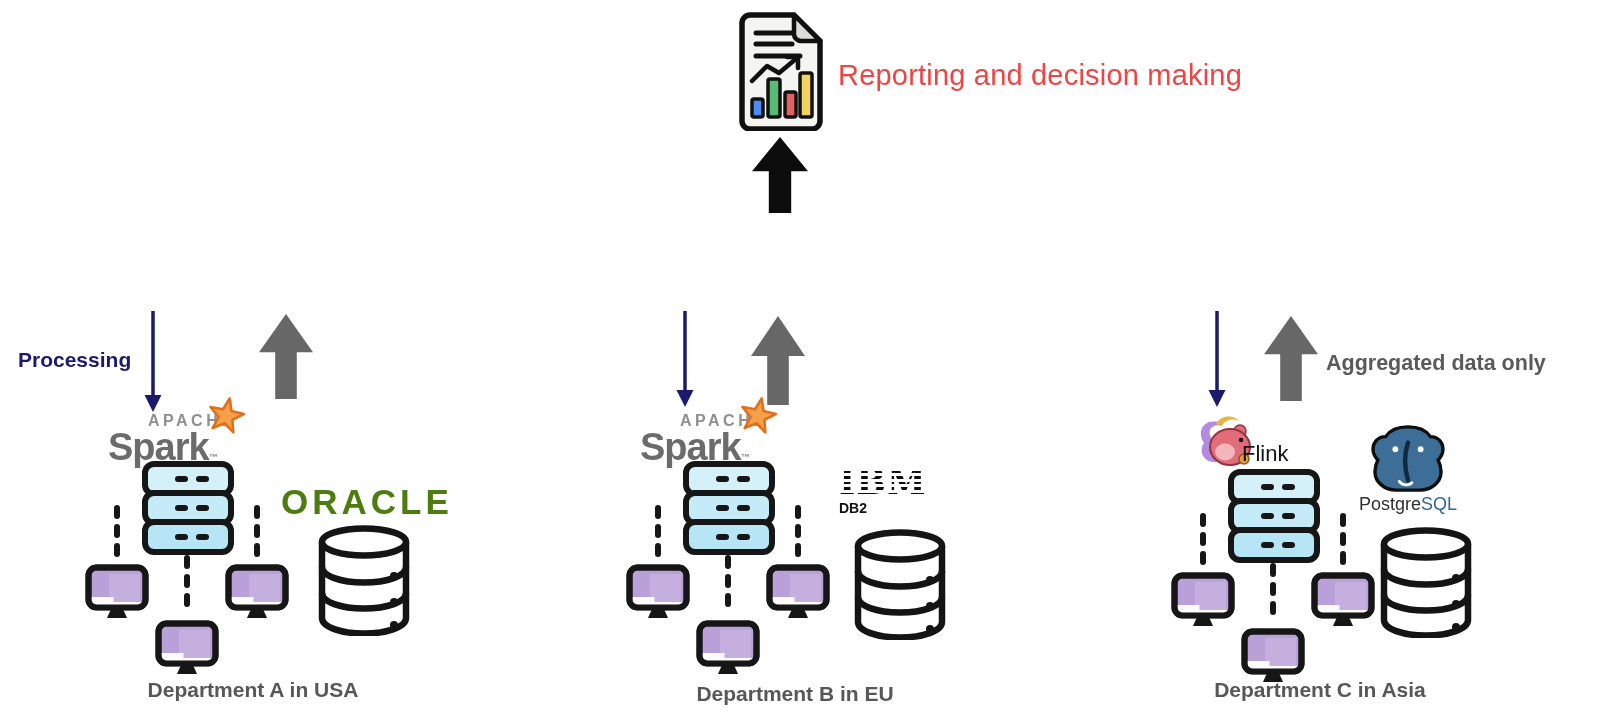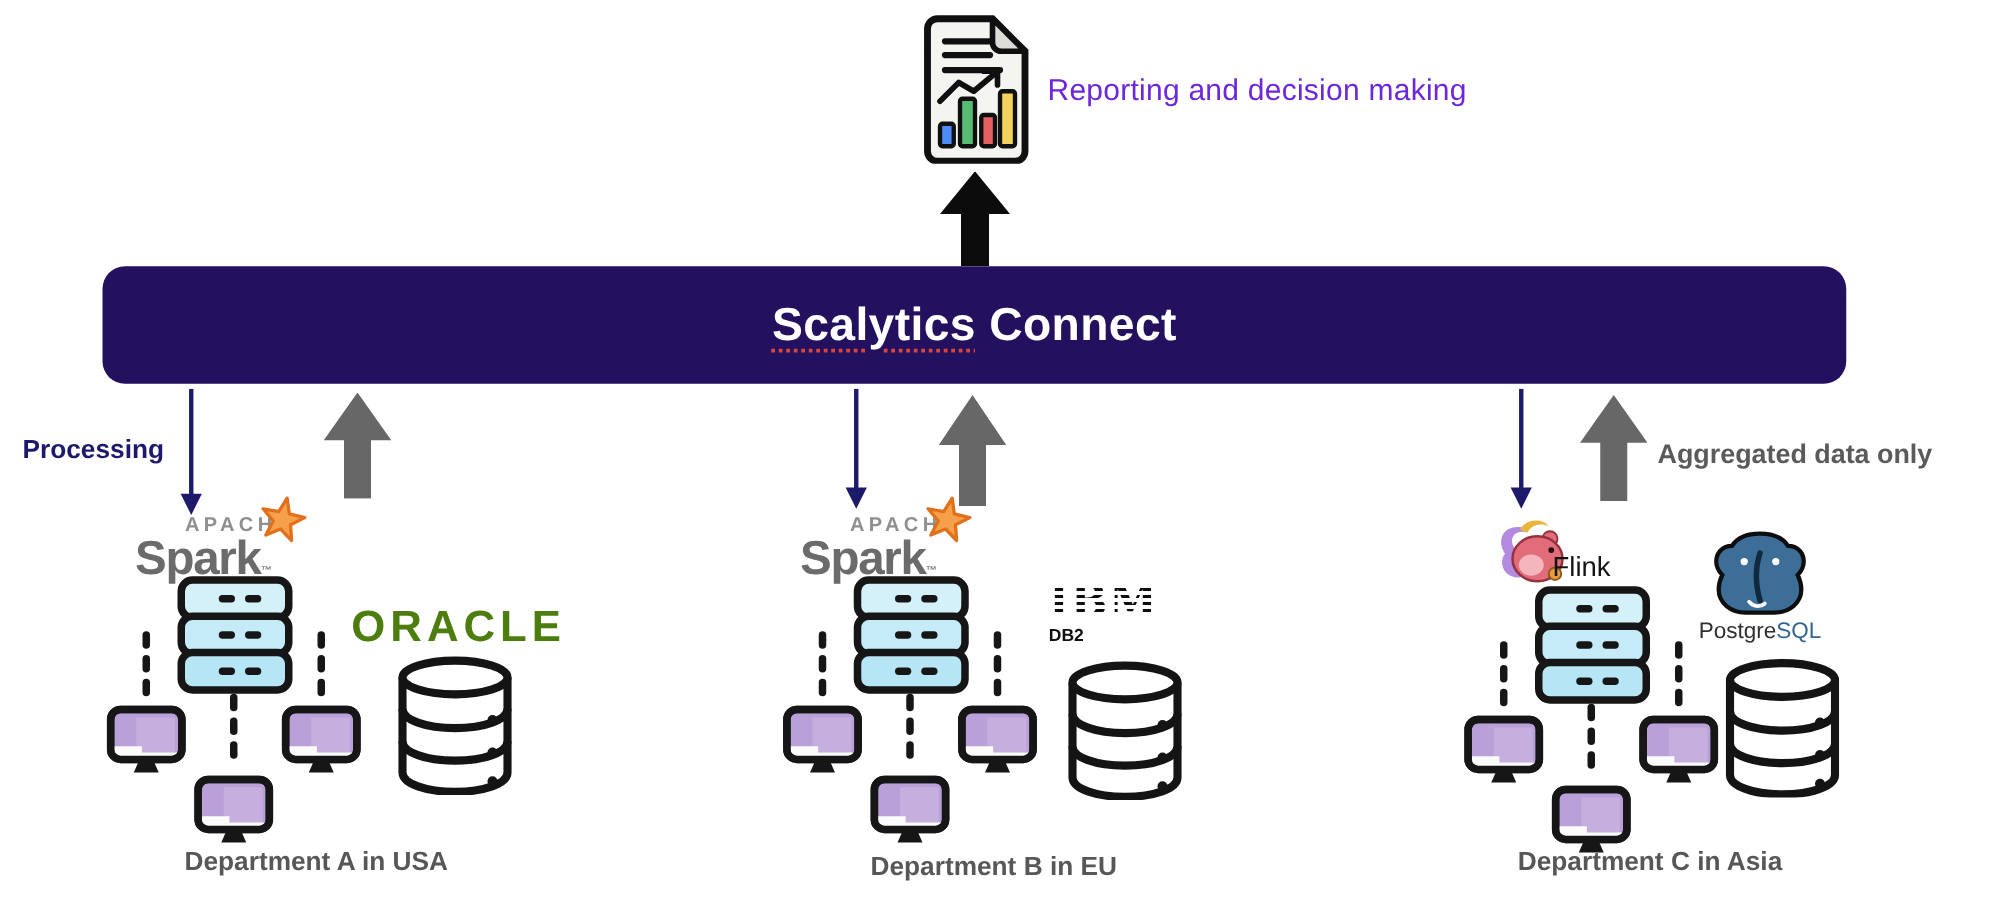--- a/index.html
+++ b/index.html
@@ -4,21 +4,21 @@
 <style>
   html,body{margin:0;padding:0;background:#ffffff;}
   .stage{
     position:relative;width:1600px;height:727px;background:#ffffff;overflow:hidden;
     font-family:"Liberation Sans", sans-serif;
   }
   .abs{position:absolute;}
 
   
   .report-label{
-    font-size:24px;color:#6d28d9;letter-spacing:.2px;
+    font-size:29px;color:#ef4444;letter-spacing:.2px;
   }
 
   
   .banner{
     left:82px;top:213px;width:1395px;height:94px;border-radius:18px;
     background:#23105f;display:flex;align-items:center;justify-content:center;
   }
   .banner-title{
     color:#ffffff;font-size:37px;font-weight:700;letter-spacing:.3px;white-space:nowrap;
   }
@@ -143,23 +143,20 @@
       <rect x="18" y="88" width="11" height="18" rx="2" fill="#4b8df5"></rect>
       <rect x="34" y="68" width="12" height="38" rx="2" fill="#58bb73"></rect>
       <rect x="51" y="81" width="11" height="25" rx="2" fill="#e56161"></rect>
       <rect x="66" y="62" width="12" height="44" rx="2" fill="#f1d35e"></rect>
     </g>
   </svg>
   <div class="abs report-label" style="left:838px;top:59px">Reporting and decision making</div>
 
   <div class="abs thick-arrow black-up"></div>
 
-  <div class="abs banner">
-    <div class="banner-title"><span class="underlined">Scalytics</span><span> Connect</span></div>
-  </div>
 
   <svg class="abs down-arrow" style="left:142px;top:311px" width="22" height="102">
     <line x1="11" y1="0" x2="11" y2="86"></line>
       <polygon points="11,101 2.5,84 19.5,84"></polygon>
   </svg>
   <div class="abs thick-arrow gray-up" style="left:259px;top:314px;height:85px"></div>
 
   <svg class="abs down-arrow" style="left:674px;top:311px" width="22" height="97">
     <line x1="11" y1="0" x2="11" y2="81"></line>
       <polygon points="11,96 2.5,79 19.5,79"></polygon>

